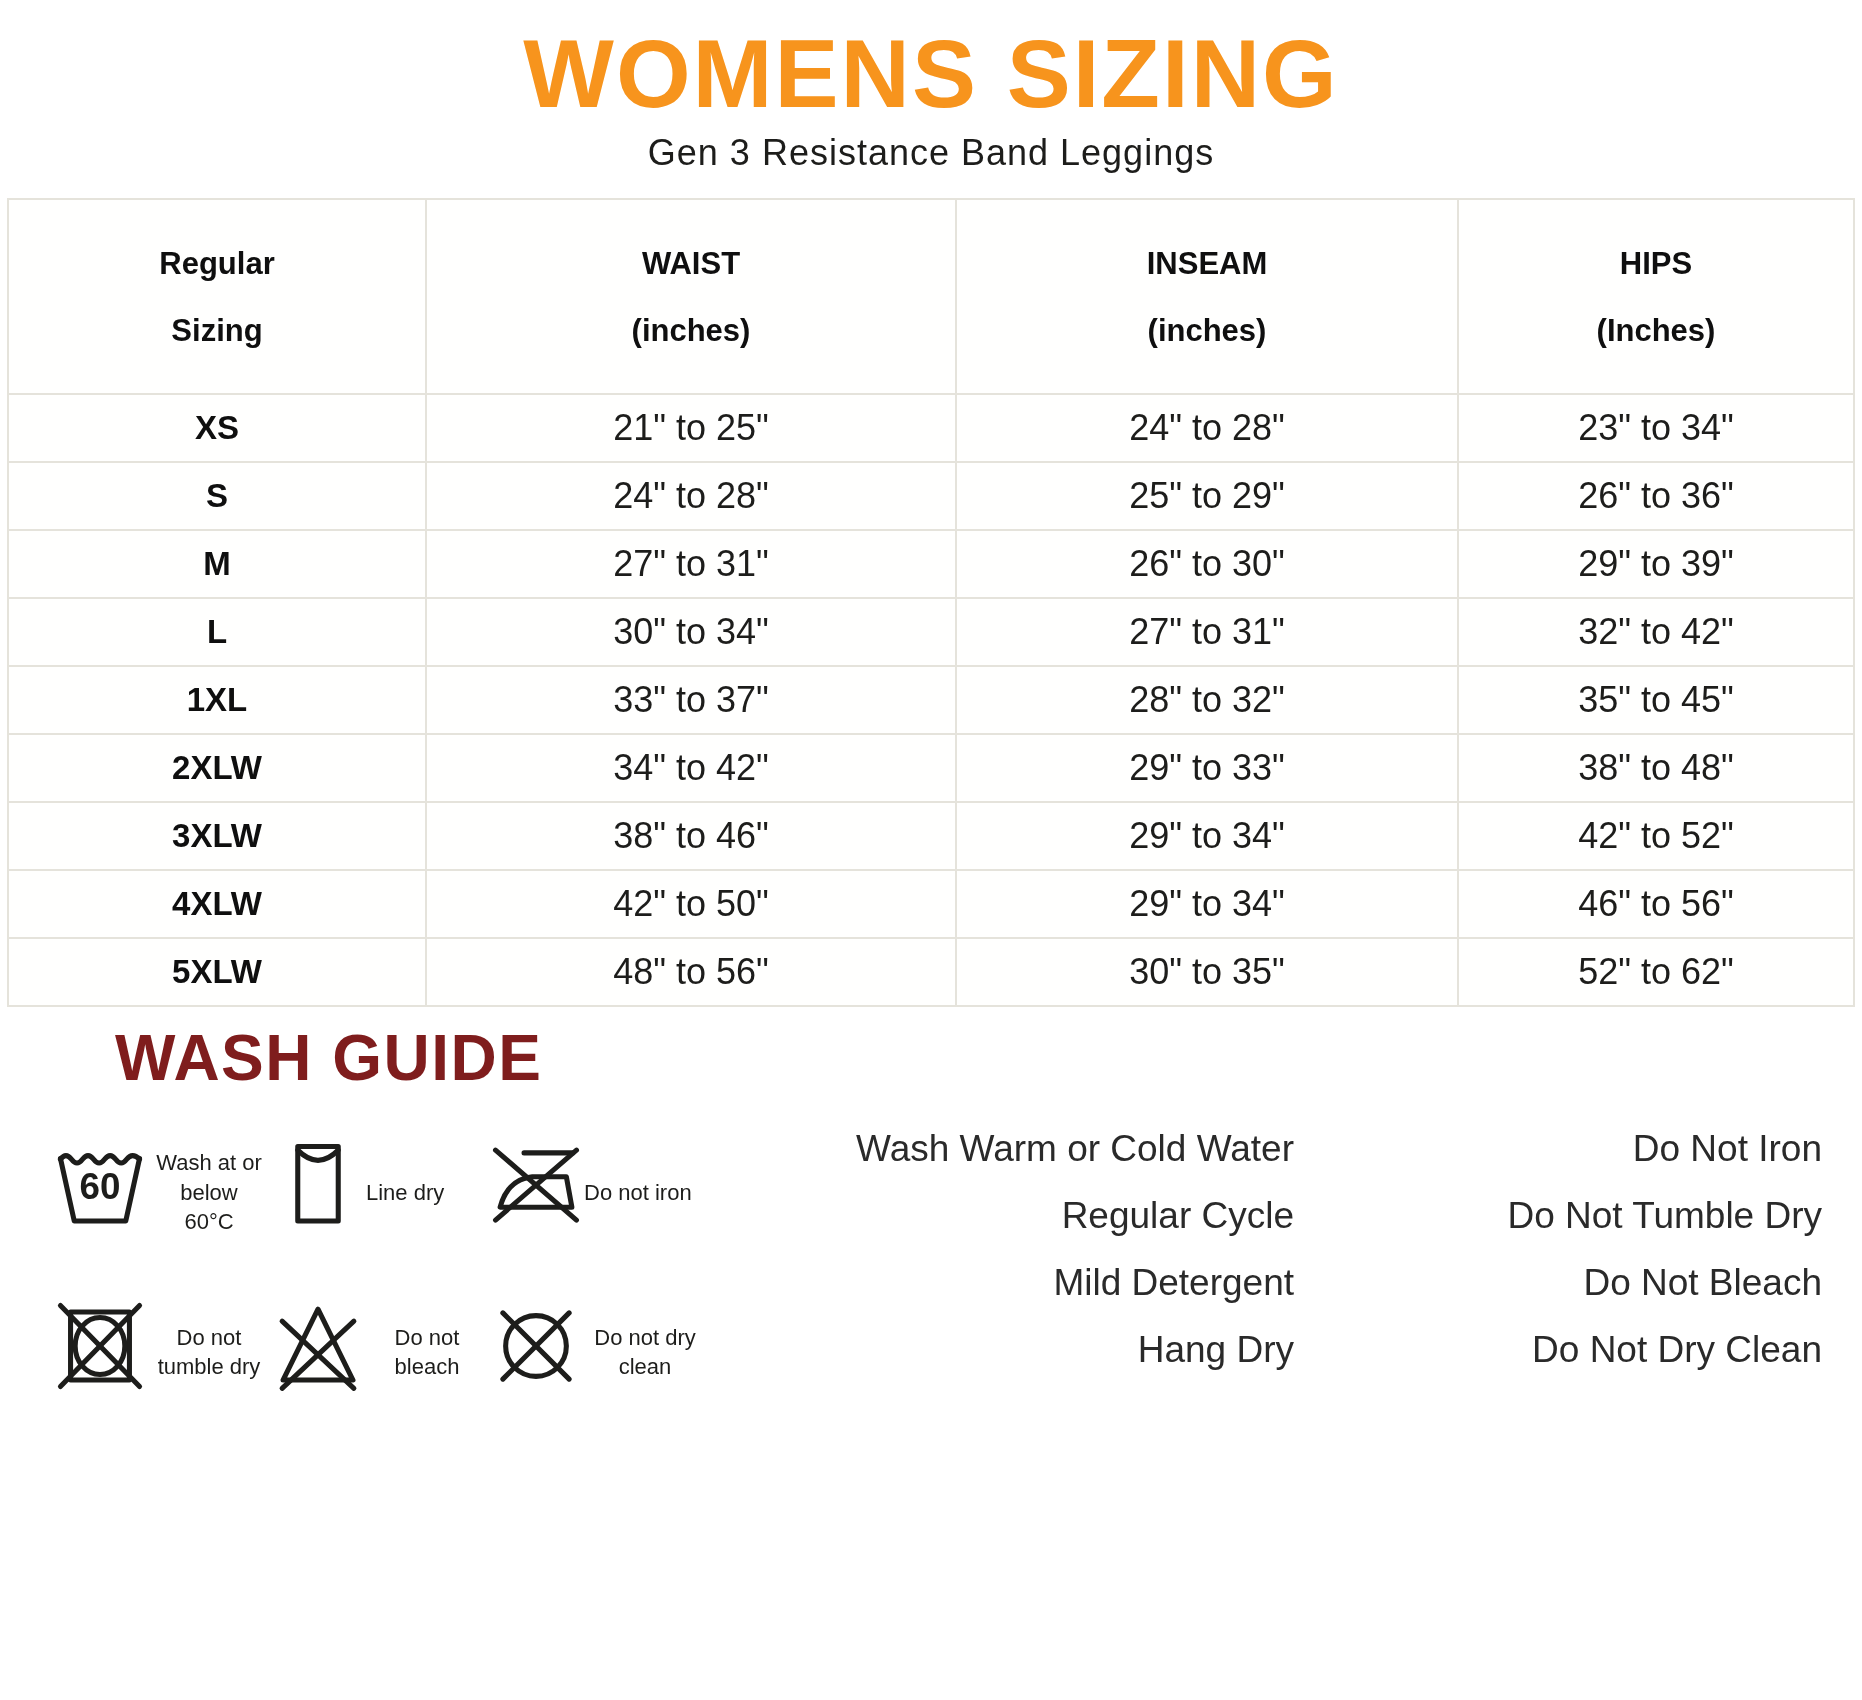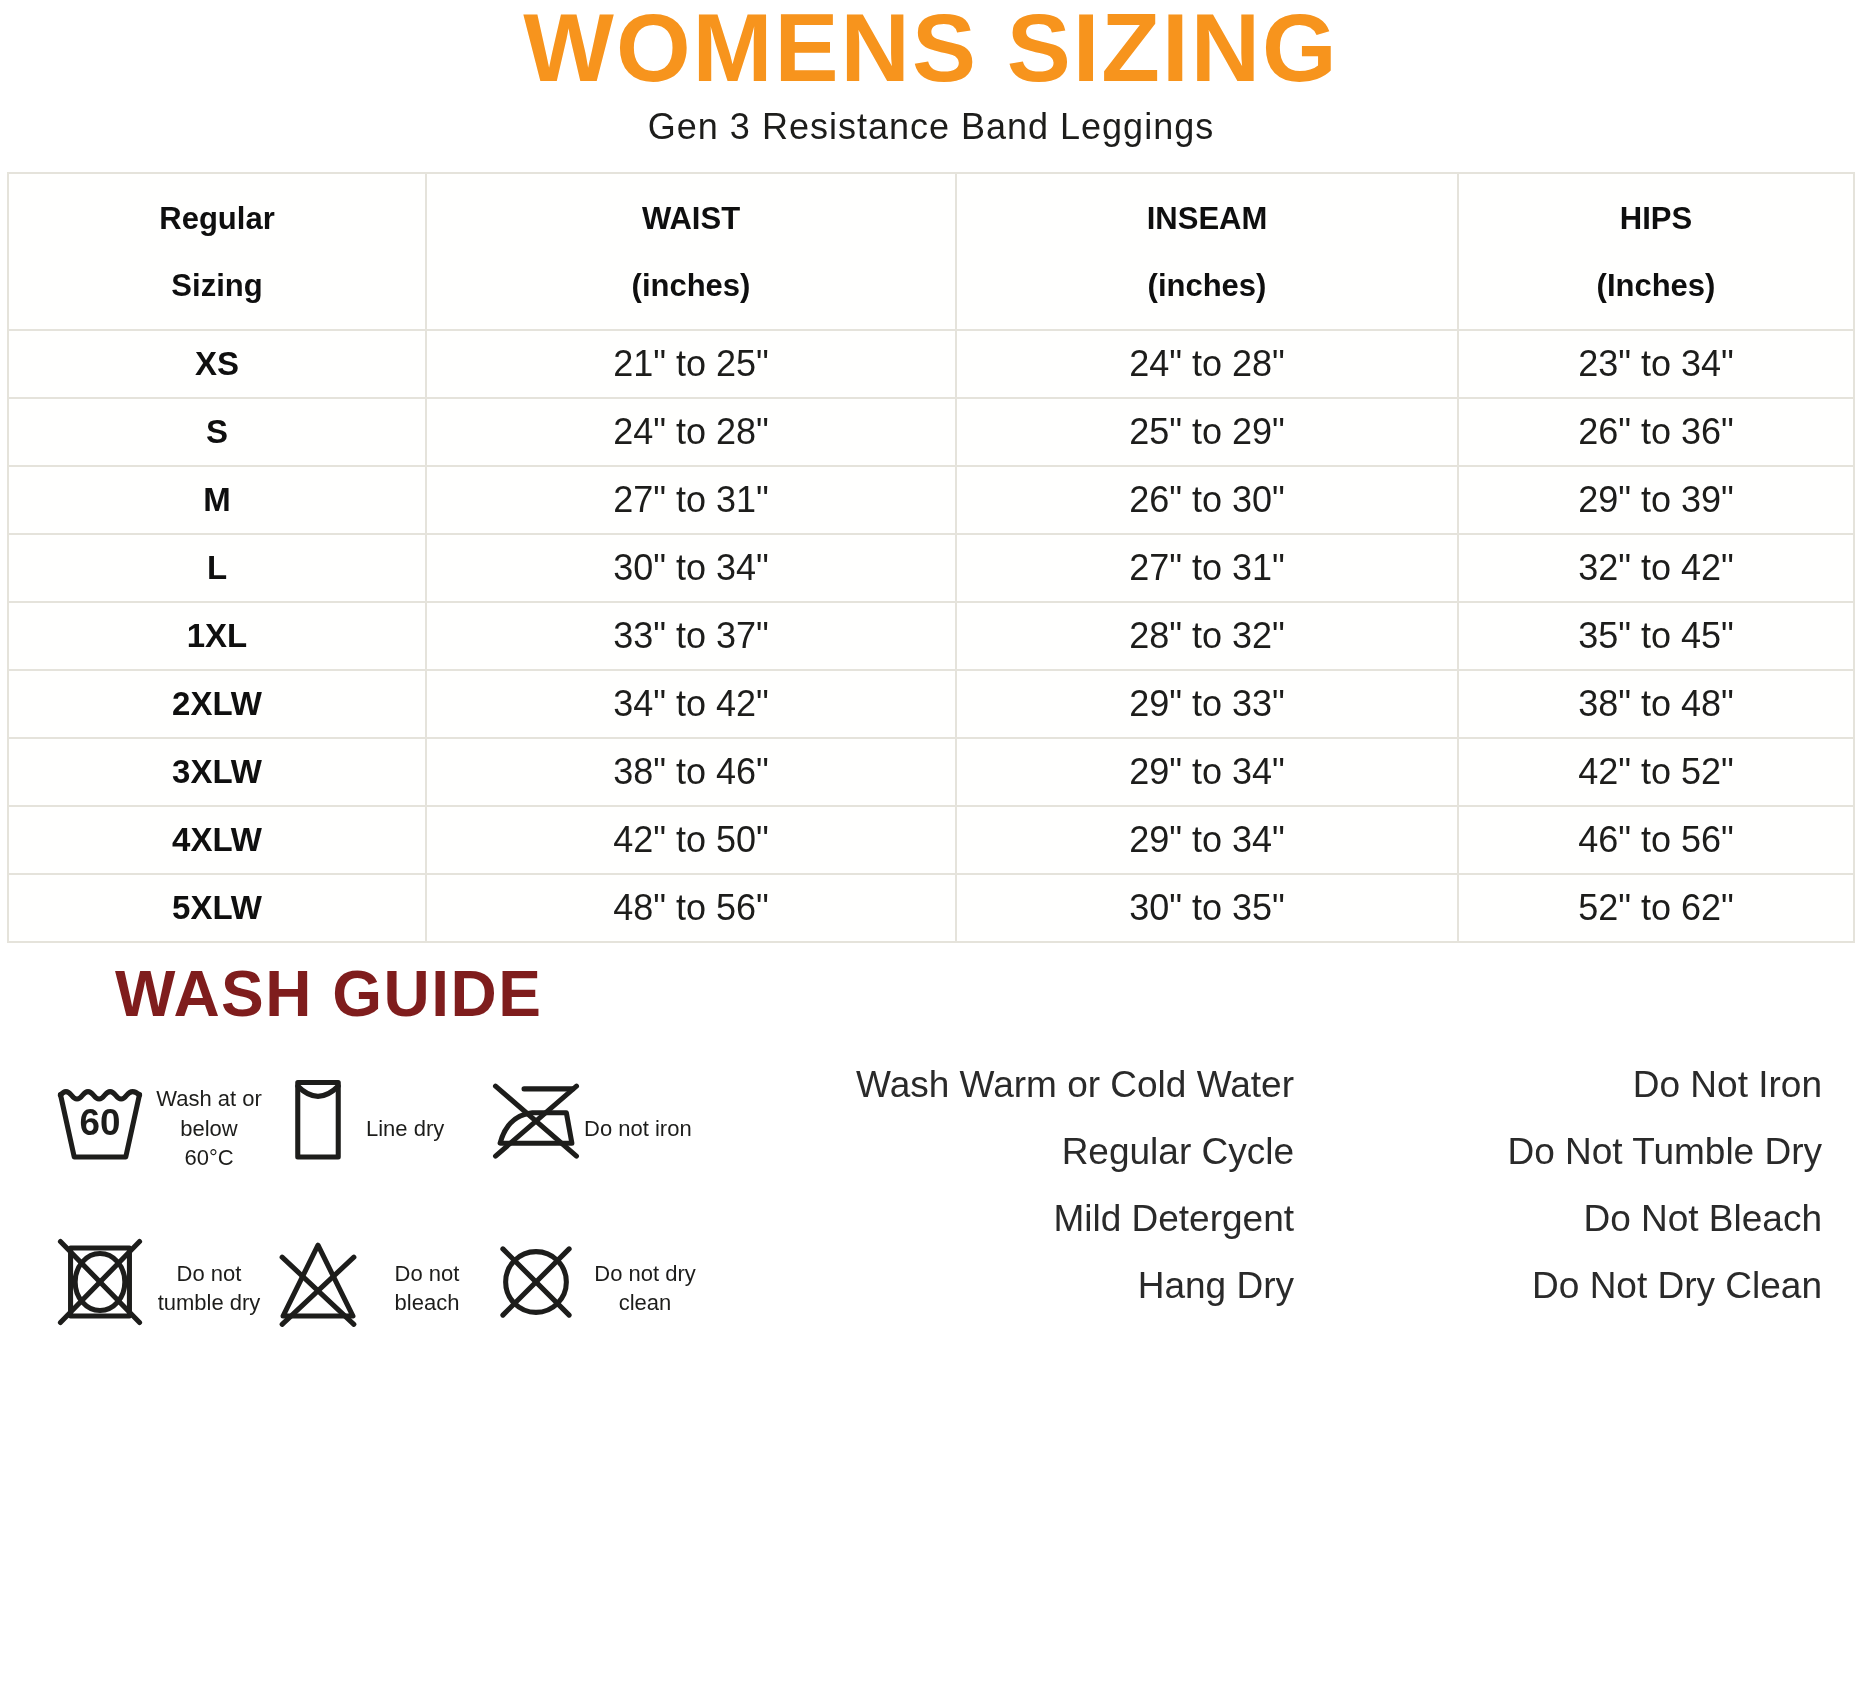--- a/index.html
+++ b/index.html
@@ -7,20 +7,21 @@
   body {
     width: 1862px;
     height: 1700px;
     background: #ffffff;
     font-family: "Liberation Sans", sans-serif;
     color: #1d1d1b;
     overflow: hidden;
   }
   .page-title {
     margin: 0;
+    padding-top: 26px;
     text-align: center;
     font-size: 96px;
     font-weight: 800;
     letter-spacing: 2px;
     color: #F7941D;
     line-height: 1.0;
   }
   .page-subtitle {
     margin-top: 10px;
     text-align: center;
@@ -35,21 +36,21 @@
     table-layout: fixed;
   }
   table.sizing th, table.sizing td {
     border: 2px solid #E5E3DB;
     background: #fffffe;
     text-align: center;
     vertical-align: middle;
     padding: 0;
   }
   table.sizing th {
-    height: 157px;
+    height: 195px;
     font-size: 31px;
     font-weight: 700;
     color: #0f0f0f;
   }
   th .hline { display: block; line-height: 1.0; }
   th .hline + .hline { margin-top: 36px; }
   table.sizing td {
     height: 68px;
     font-size: 36px;
     font-weight: 400;

